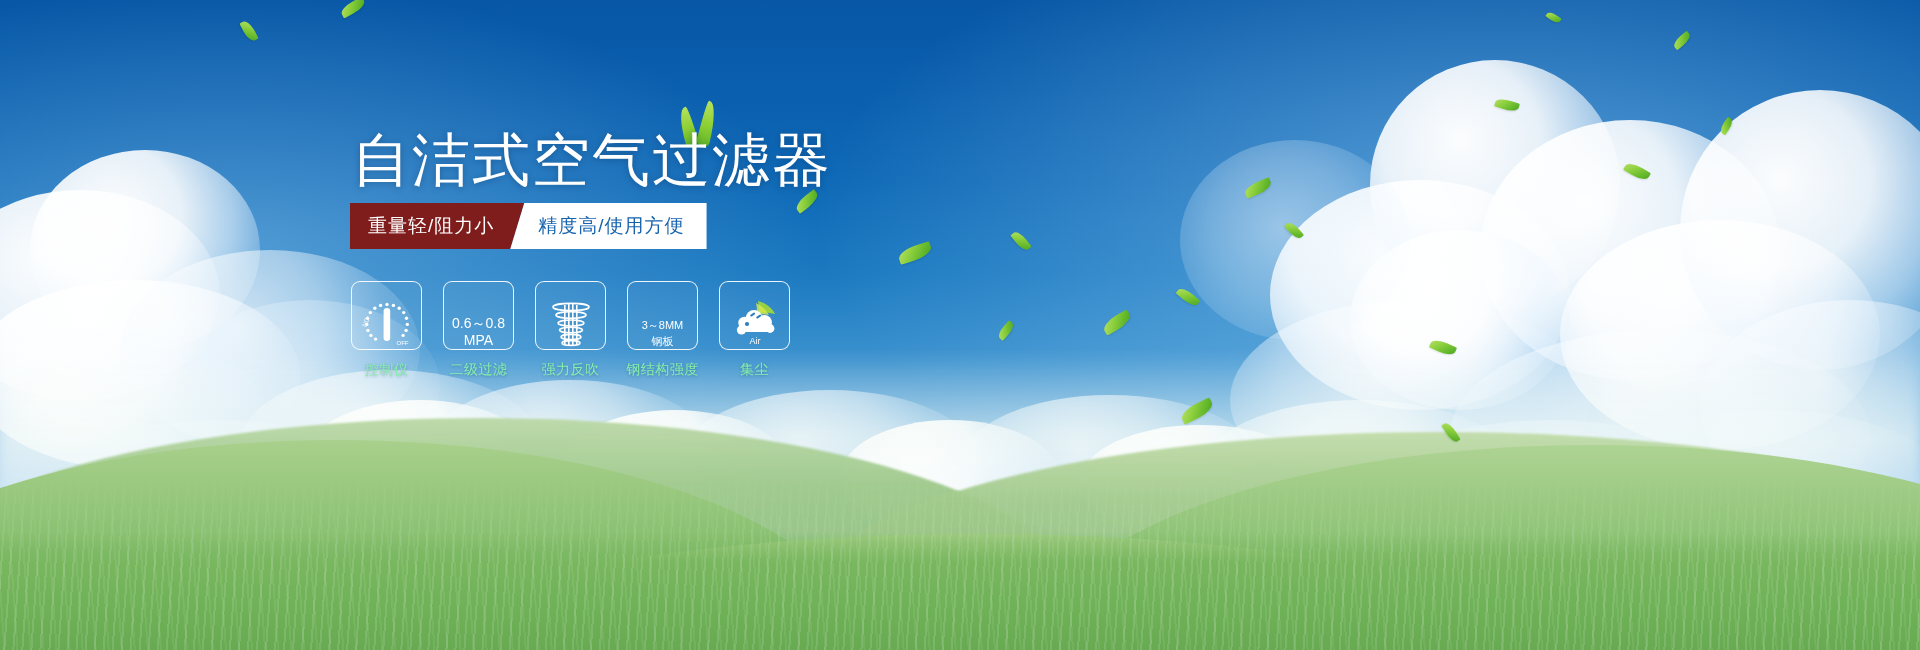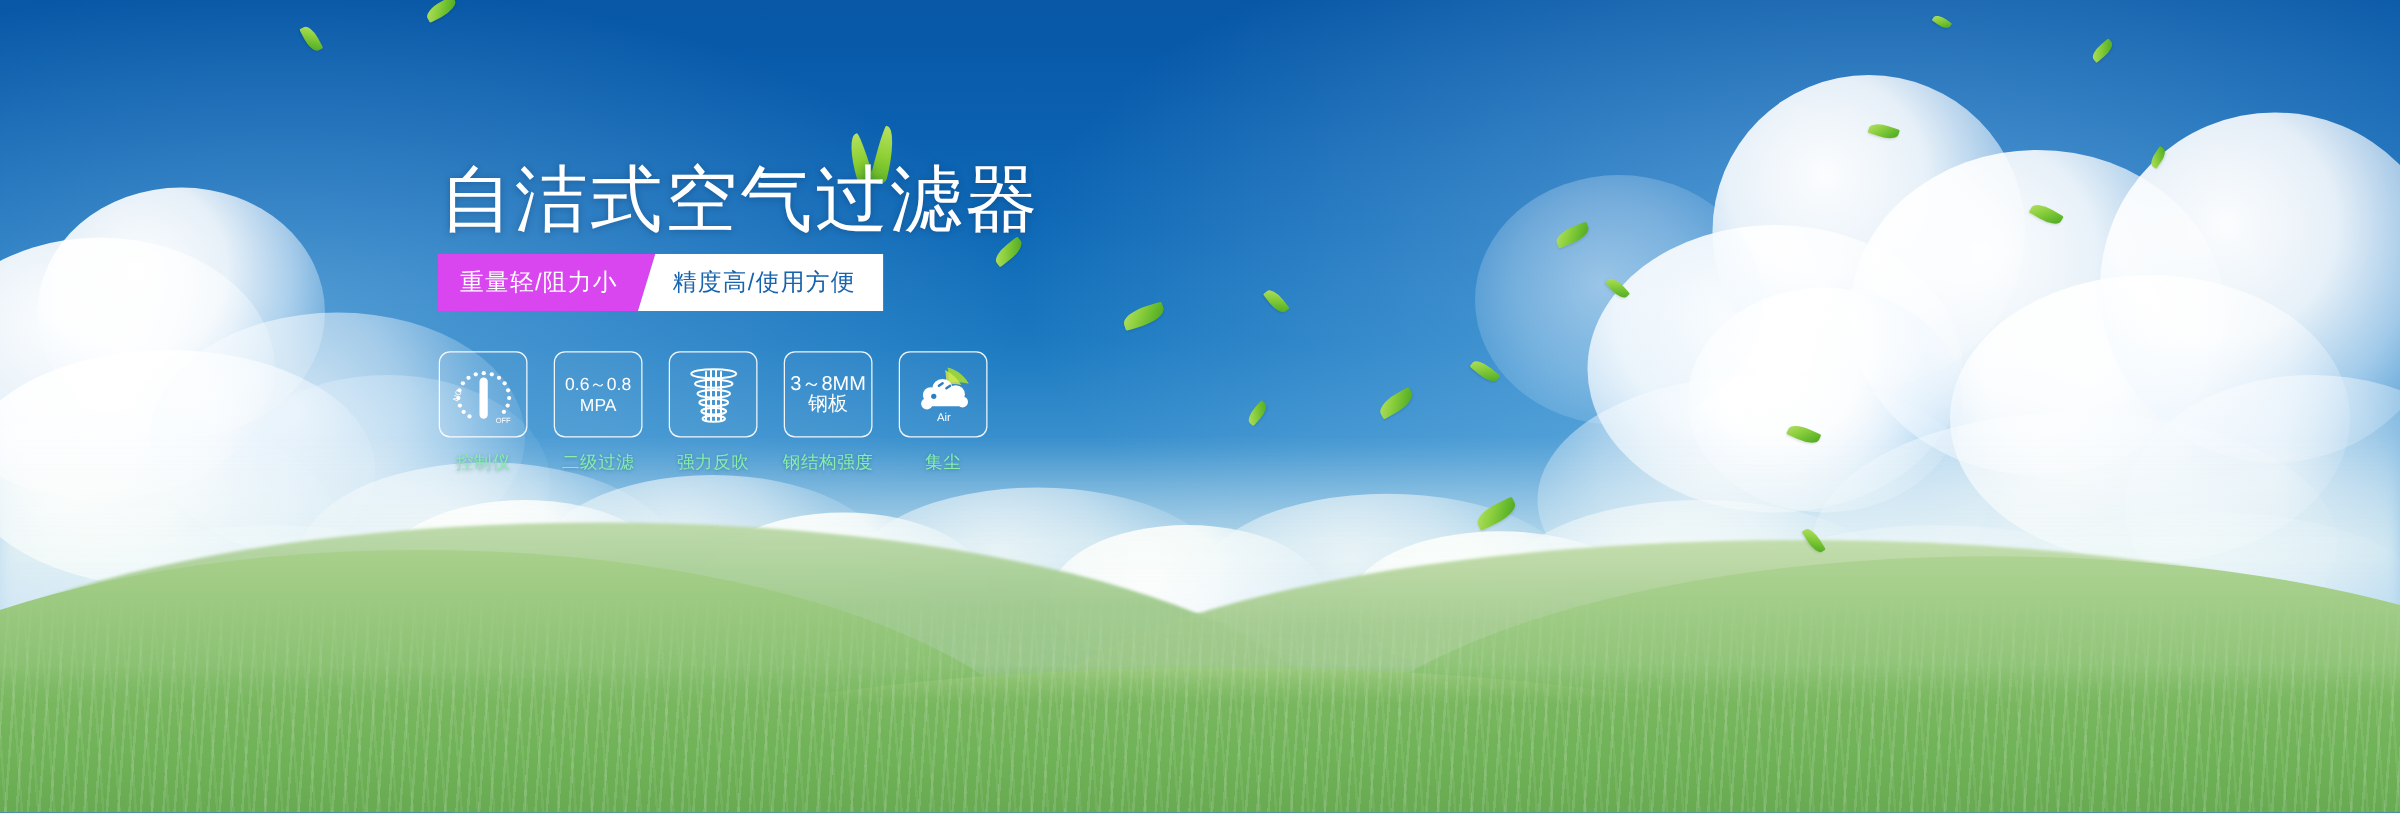--- a/index.html
+++ b/index.html
@@ -138,50 +138,50 @@
     font-weight:400;white-space:nowrap;
     text-shadow:0 1px 6px rgba(2,40,80,.35);
   }
 
   .badges{position:absolute;left:350px;top:190px;display:flex;height:46px;}
   .badge{
     display:flex;align-items:center;justify-content:center;
     font-size:19px;letter-spacing:1px;white-space:nowrap;
   }
   .badge.dark{
-    background:#d946ef;color:#ffffff;
+    background:#7f1d1d;color:#ffffff;
     padding:0 20px 0 18px;
     clip-path:polygon(0 0,100% 0,calc(100% - 14px) 100%,0 100%);
     padding-right:30px;
   }
   .badge.light{
     background:#ffffff;color:#1763ad;
     margin-left:-14px;
     padding:0 22px 0 28px;
     clip-path:polygon(14px 0,100% 0,100% 100%,0 100%);
     text-align:right;
   }
 
   .features{
     position:absolute;left:352px;top:268px;display:flex;gap:23px;
   }
   .feature{width:69px;display:flex;flex-direction:column;align-items:center;}
   .feature .tile{
     width:69px;height:67px;border:1.6px solid rgba(255,255,255,.92);
-    border-radius:9px;display:flex;align-items:center;justify-content:center;
+    border-radius:9px;display:flex;align-items:flex-end;justify-content:center;
     background:rgba(255,255,255,.04);
   }
   .feature .cap{
     margin-top:11px;font-size:14px;color:#86efac;white-space:nowrap;letter-spacing:.5px;
     text-shadow:0 1px 3px rgba(2,40,80,.35);
   }
   .tile .txt{
     color:#fff;font-size:14px;line-height:17px;text-align:center;letter-spacing:0;white-space:nowrap;
   }
-  .tile .txt.small{font-size:16px;line-height:16px;}
+  .tile .txt.small{font-size:11px;line-height:16px;}
   .tile svg{display:block;}
 </style>
 </head>
 <body>
 
 <div id="stage">
 
   <div class="sky"></div>
 
   <div>

